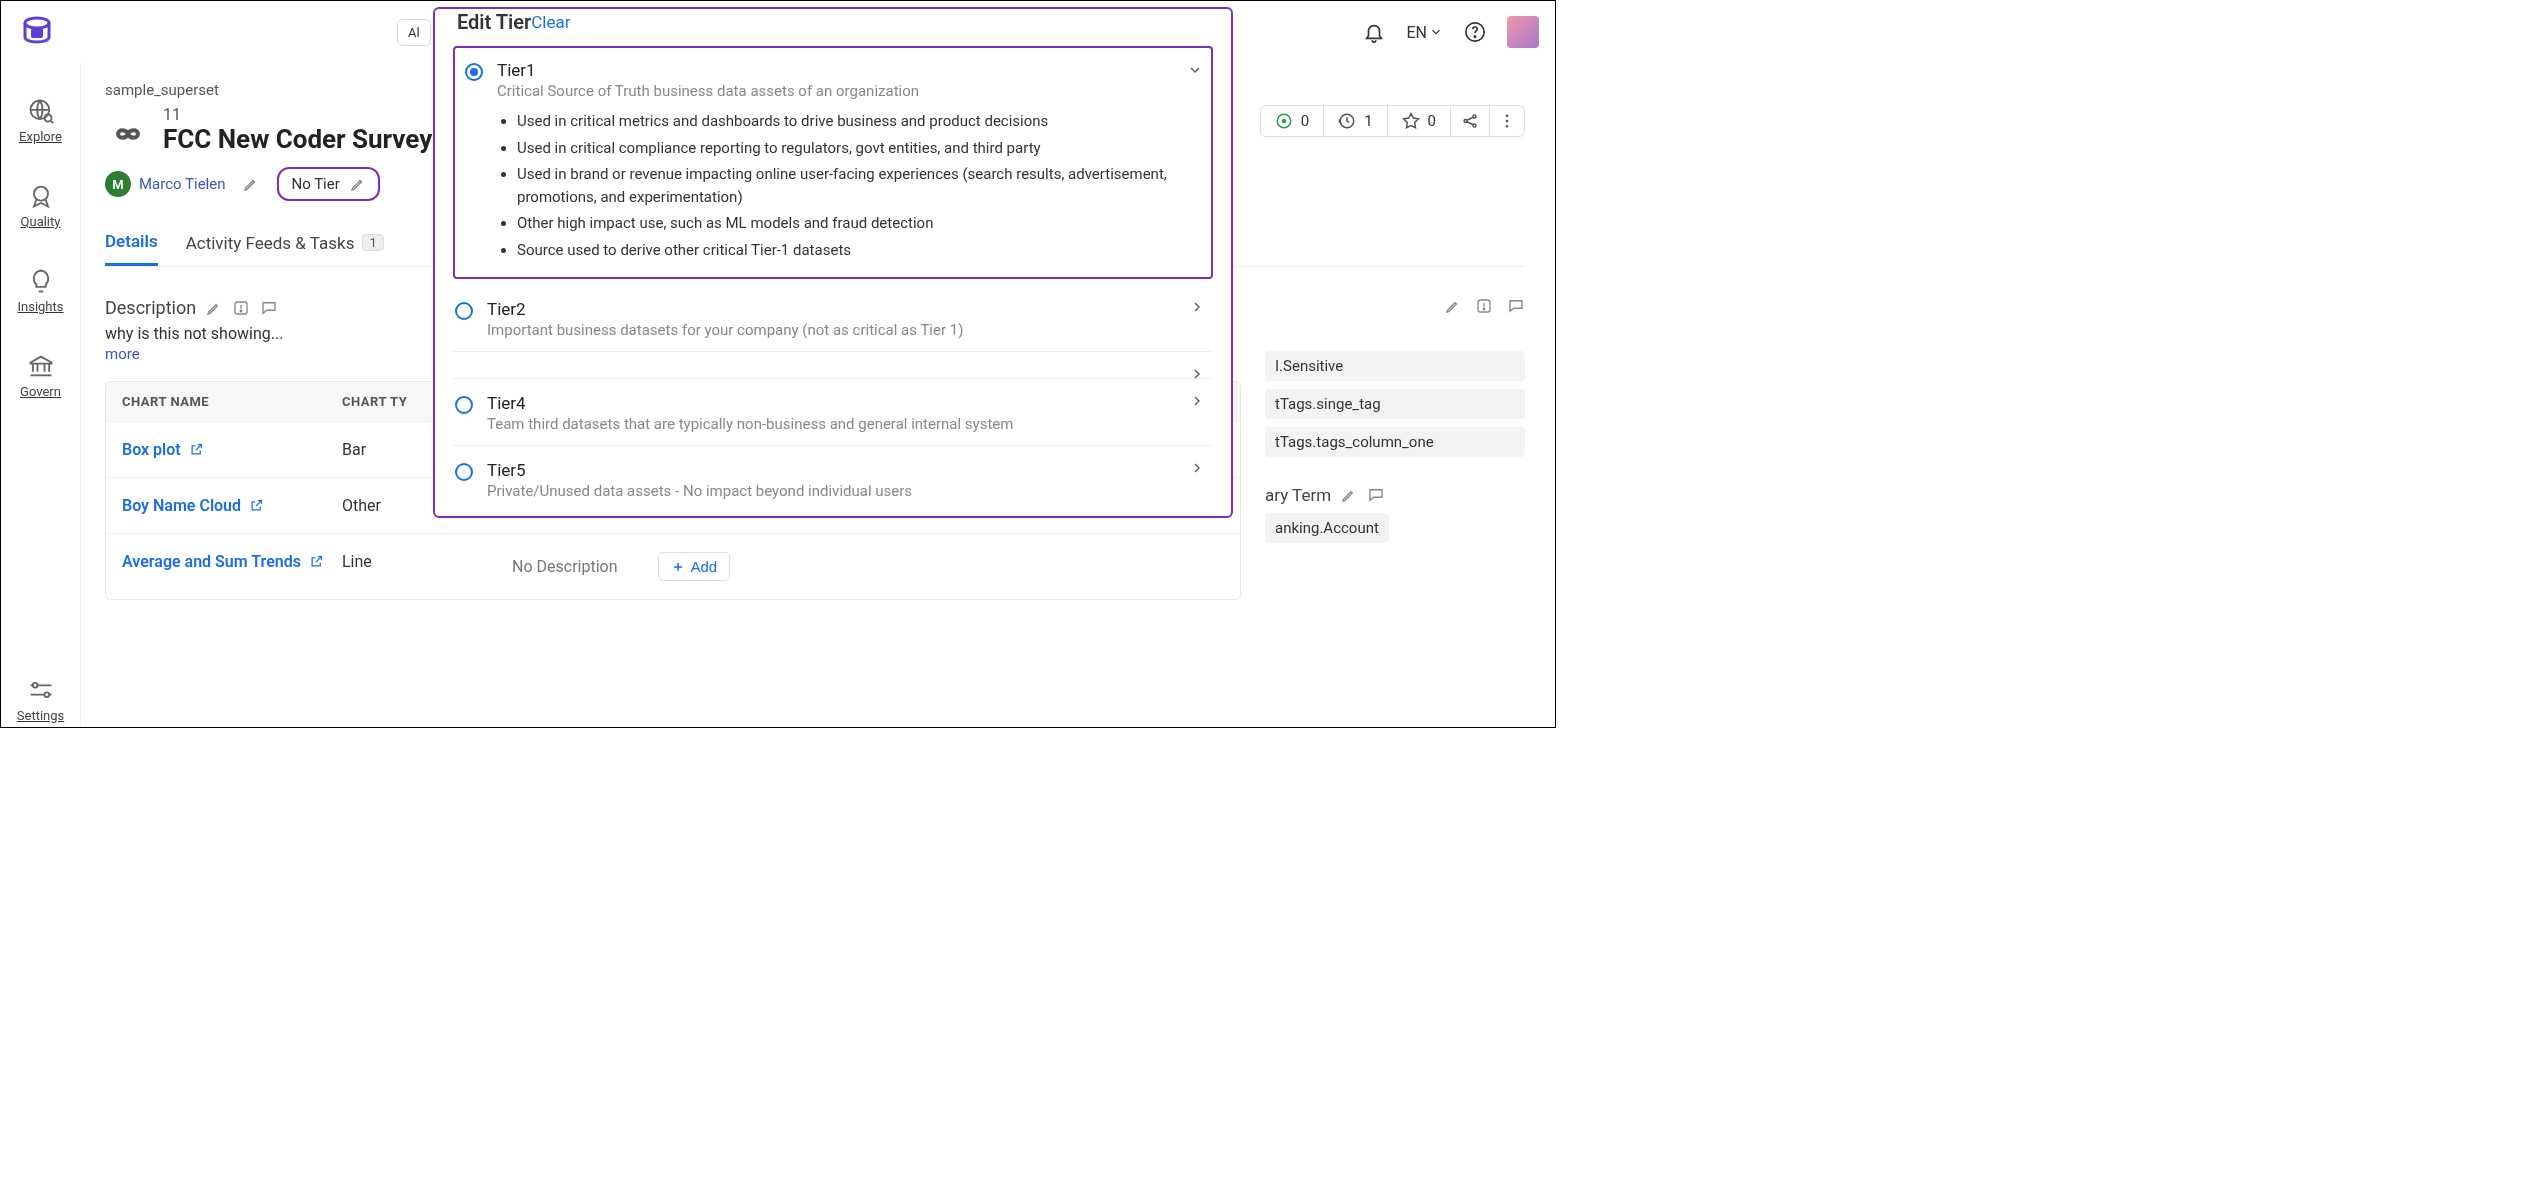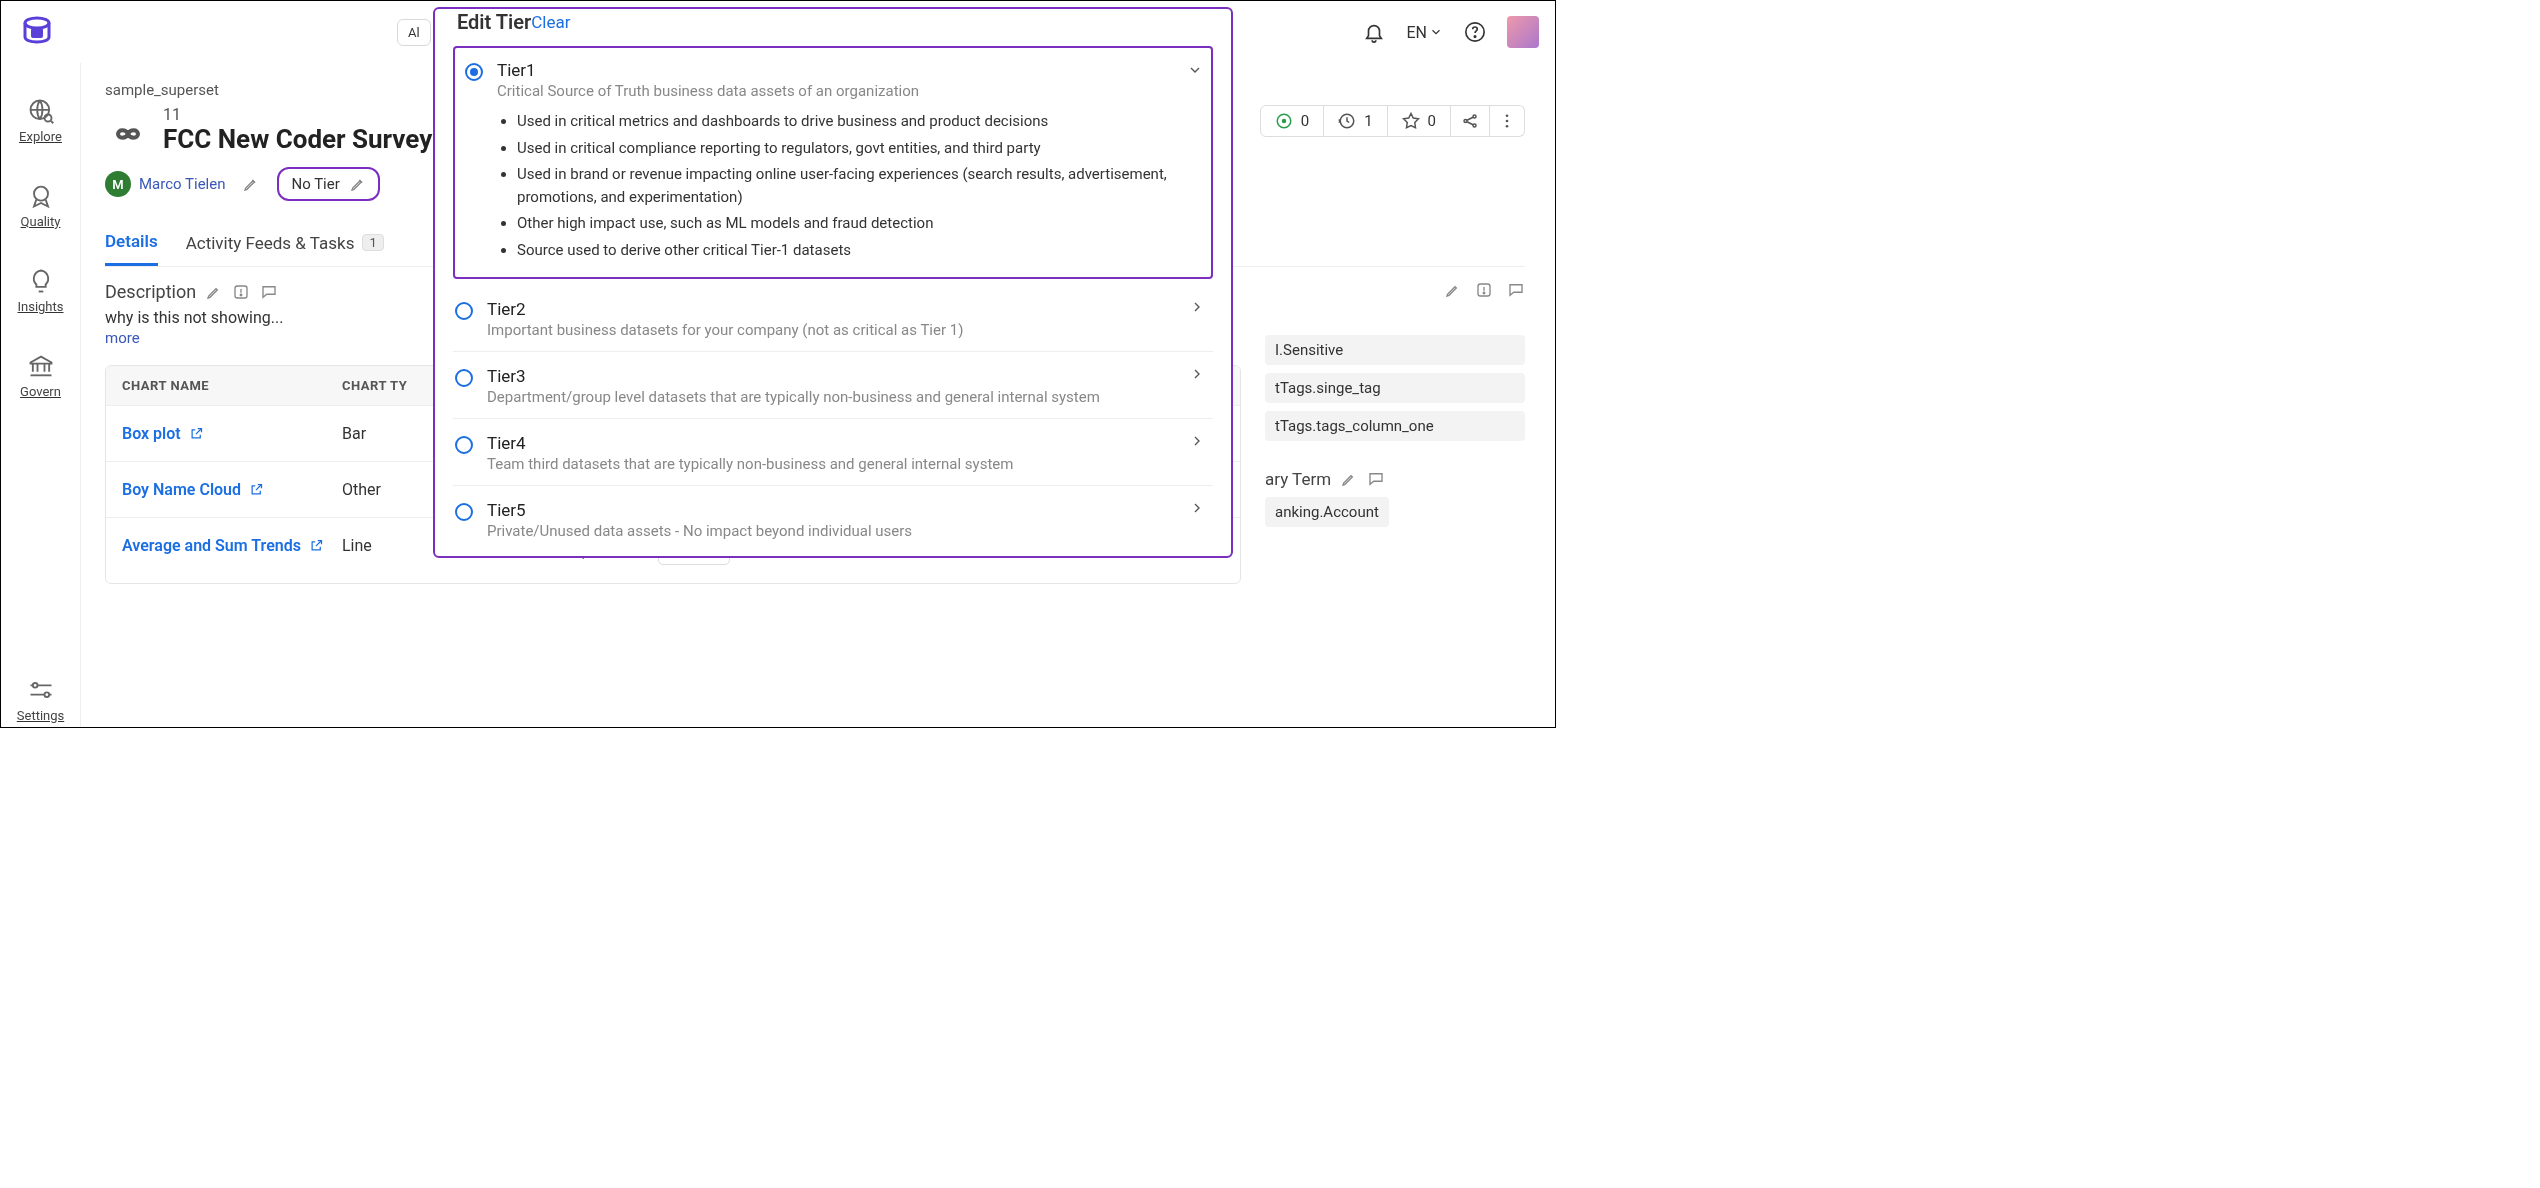--- a/index.html
+++ b/index.html
@@ -34,21 +34,21 @@
 .tier-box { border: 2px solid #7b2fbf; border-radius: 12px; padding: 6px 12px; display: flex; align-items: center; gap: 10px; font-size: 15px; color: #333; }
 .stats-row { margin-left: auto; display: flex; align-items: center; gap: 0; }
 .stat { border: 1px solid #ddd; padding: 6px 14px; display: flex; align-items: center; gap: 8px; font-size: 15px; }
 .stat:first-child { border-radius: 6px 0 0 6px; }
 .stat-share { border: 1px solid #ddd; padding: 6px 10px; border-left: none; }
 .stat-more { border: 1px solid #ddd; padding: 6px 8px; border-left: none; border-radius: 0 6px 6px 0; }
 .tabs { display: flex; align-items: center; gap: 28px; margin-top: 22px; border-bottom: 1px solid #eee; text-align: center; }
 .tab { padding: 8px 0 12px; font-size: 17px; color: #444; display: flex; align-items: center; gap: 8px; cursor: pointer; }
 .tab.active { color: #1b6fe2; font-weight: 600; border-bottom: 3px solid #1b6fe2; }
 .badge { background: #eee; border: 1px solid #ddd; border-radius: 4px; padding: 0 6px; font-size: 13px; color: #555; }
-.content-row { display: flex; gap: 24px; margin-top: 14px; }
+.content-row { display: flex; gap: 24px; margin-top: 30px; }
 .left-col { flex: 1; min-width: 0; }
 .right-col { width: 260px; flex-shrink: 0; }
 .section-head { display: flex; align-items: center; gap: 10px; font-size: 18px; color: #444; margin-bottom: 4px; }
 .desc-text { font-size: 16px; color: #333; margin-top: 6px; }
 .more-link { color: #3958ba; font-size: 15px; cursor: pointer; margin-top: 2px; display: inline-block; }
 .table-wrap { border: 1px solid #e5e5e5; border-radius: 6px; margin-top: 18px; overflow: hidden; }
 .table-head { display: flex; background: #f7f7f7; padding: 12px 16px; font-size: 13px; font-weight: 700; color: #555; letter-spacing: 0.5px; }
 .col-name { width: 220px; }
 .col-type { width: 170px; }
 .table-row { display: flex; align-items: flex-start; padding: 18px 16px; border-top: 1px solid #eee; font-size: 16px; }
@@ -405,27 +405,20 @@
             <div class="tier-sub">Important business datasets for your company (not as critical as Tier 1)</div>
           </div>
         </div>
         <span class="chev">
             <svg width="16" height="16" viewBox="0 0 24 24" fill="none" stroke="#555" stroke-width="2">
               <path d="M9 6l6 6-6 6"></path>
             </svg>
           </span>
       </div>
       <div class="tier-item">
-        <div class="tier-row">
-          <div class="radio"></div>
-          <div style="flex:1">
-            <div class="tier-name">Tier3</div>
-            <div class="tier-sub">Department/group level datasets that are typically non-business and general internal system</div>
-          </div>
-        </div>
         <span class="chev">
             <svg width="16" height="16" viewBox="0 0 24 24" fill="none" stroke="#555" stroke-width="2">
               <path d="M9 6l6 6-6 6"></path>
             </svg>
           </span>
       </div>
       <div class="tier-item">
         <div class="tier-row">
           <div class="radio"></div>
           <div style="flex:1">

